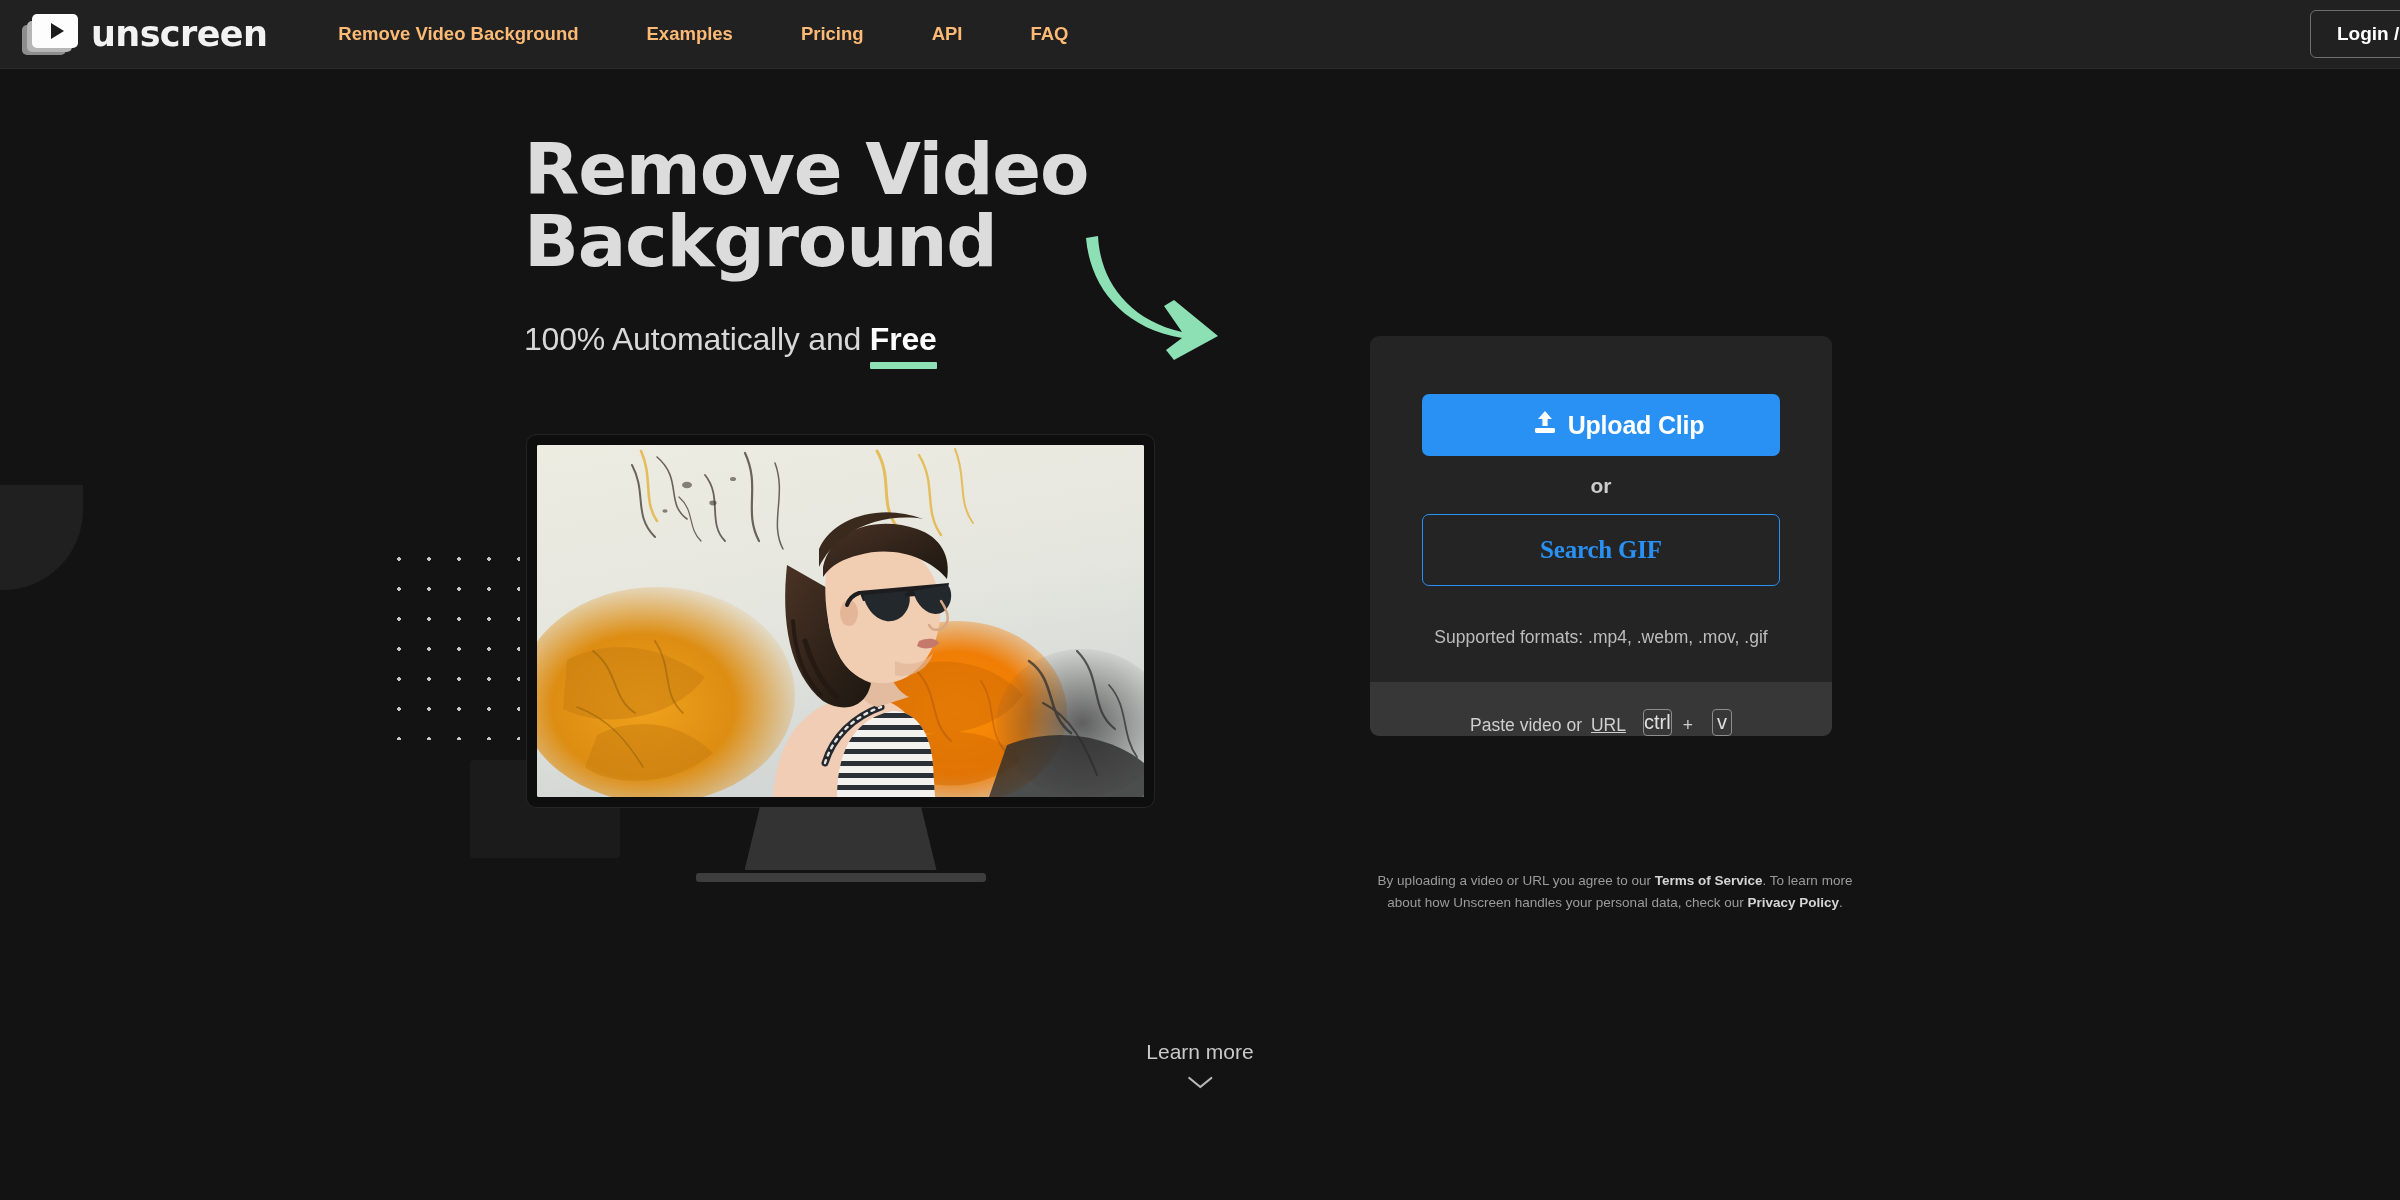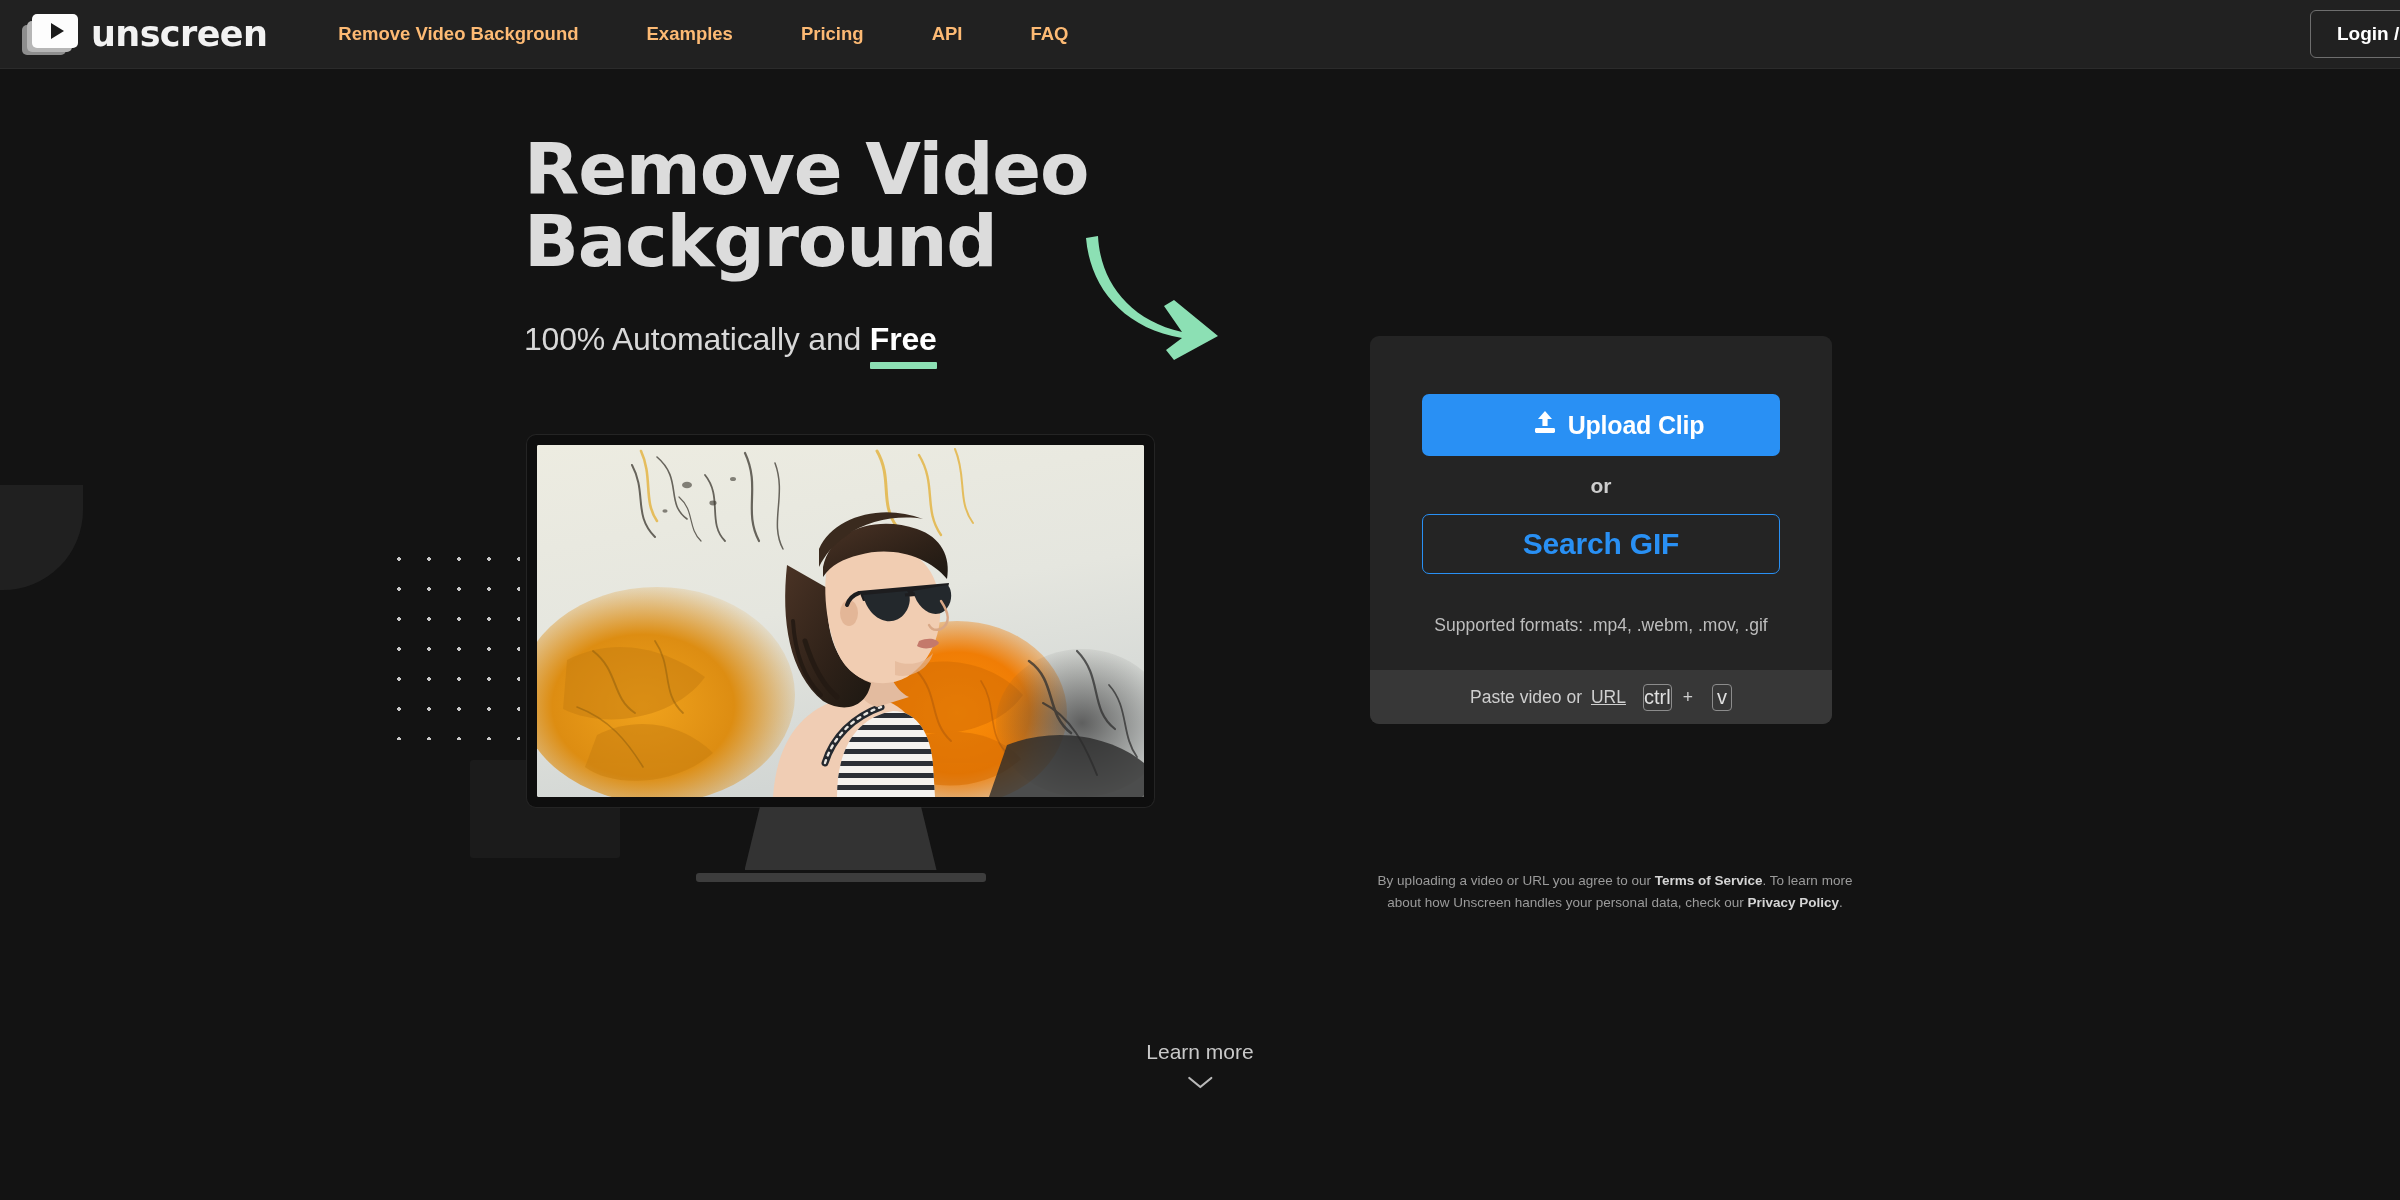--- a/index.html
+++ b/index.html
@@ -273,44 +273,44 @@
 
   .or-text {
     font-size: 21px;
     font-weight: 700;
     color: #cdcdcd;
     margin: 18px 0 16px;
   }
 
   .gif-btn {
     width: 100%;
-    height: 60px;
+    height: 72px;
     background: transparent;
     border: 1px solid #2990f4;
     border-radius: 7px;
     color: #2990f4;
-    font-size: 30px;
-    font-weight: 700;
-    font-family: Liberation Sans, sans-serif;
+    font-size: 25px;
+    font-weight: 700;
+    font-family: Liberation Serif, serif;
     cursor: pointer;
     letter-spacing: -0.2px;
   }
 
   .formats {
     margin-top: 41px;
     font-size: 17.5px;
     color: #bdbdbd;
     white-space: nowrap;
   }
 
   .panel-footer {
     background: #373737;
     height: 54px;
     display: flex;
-    align-items: center;
+    align-items: flex-end;
     justify-content: center;
     gap: 9px;
     font-size: 17.5px;
     color: #cfcfcf;
   }
   .panel-footer .url-link {
     color: #cfcfcf;
     text-decoration: underline;
     cursor: pointer;
   }

